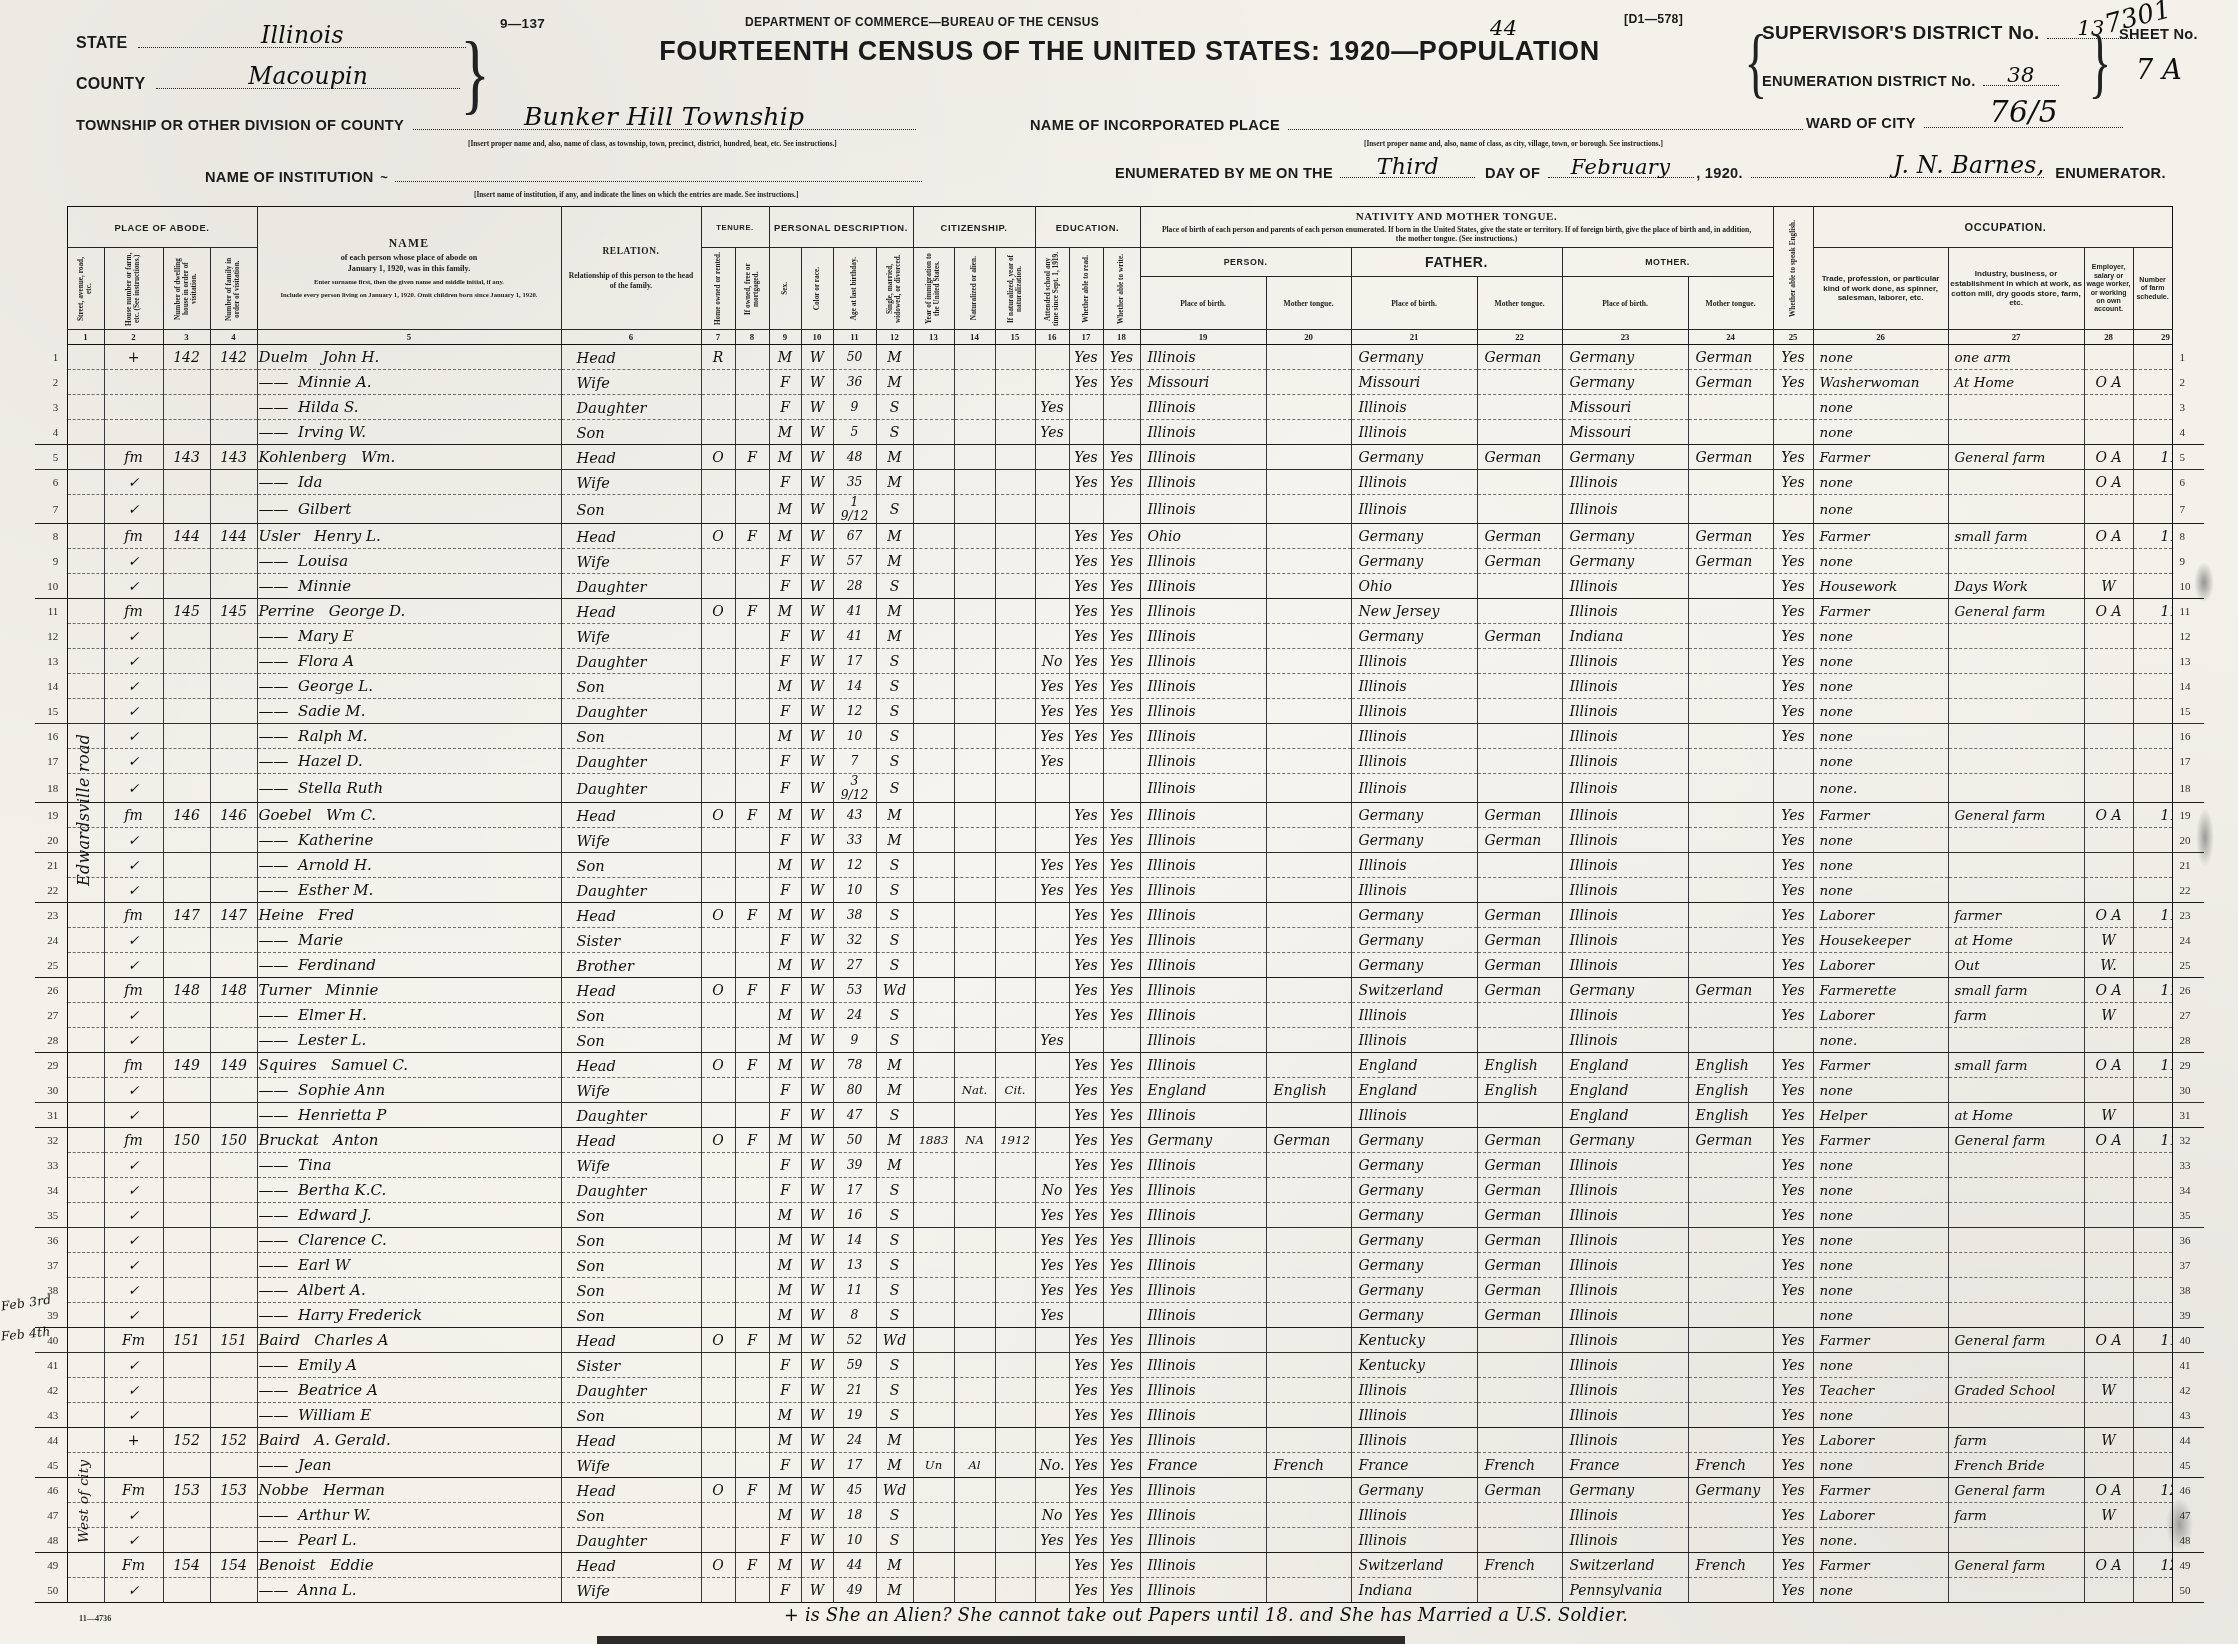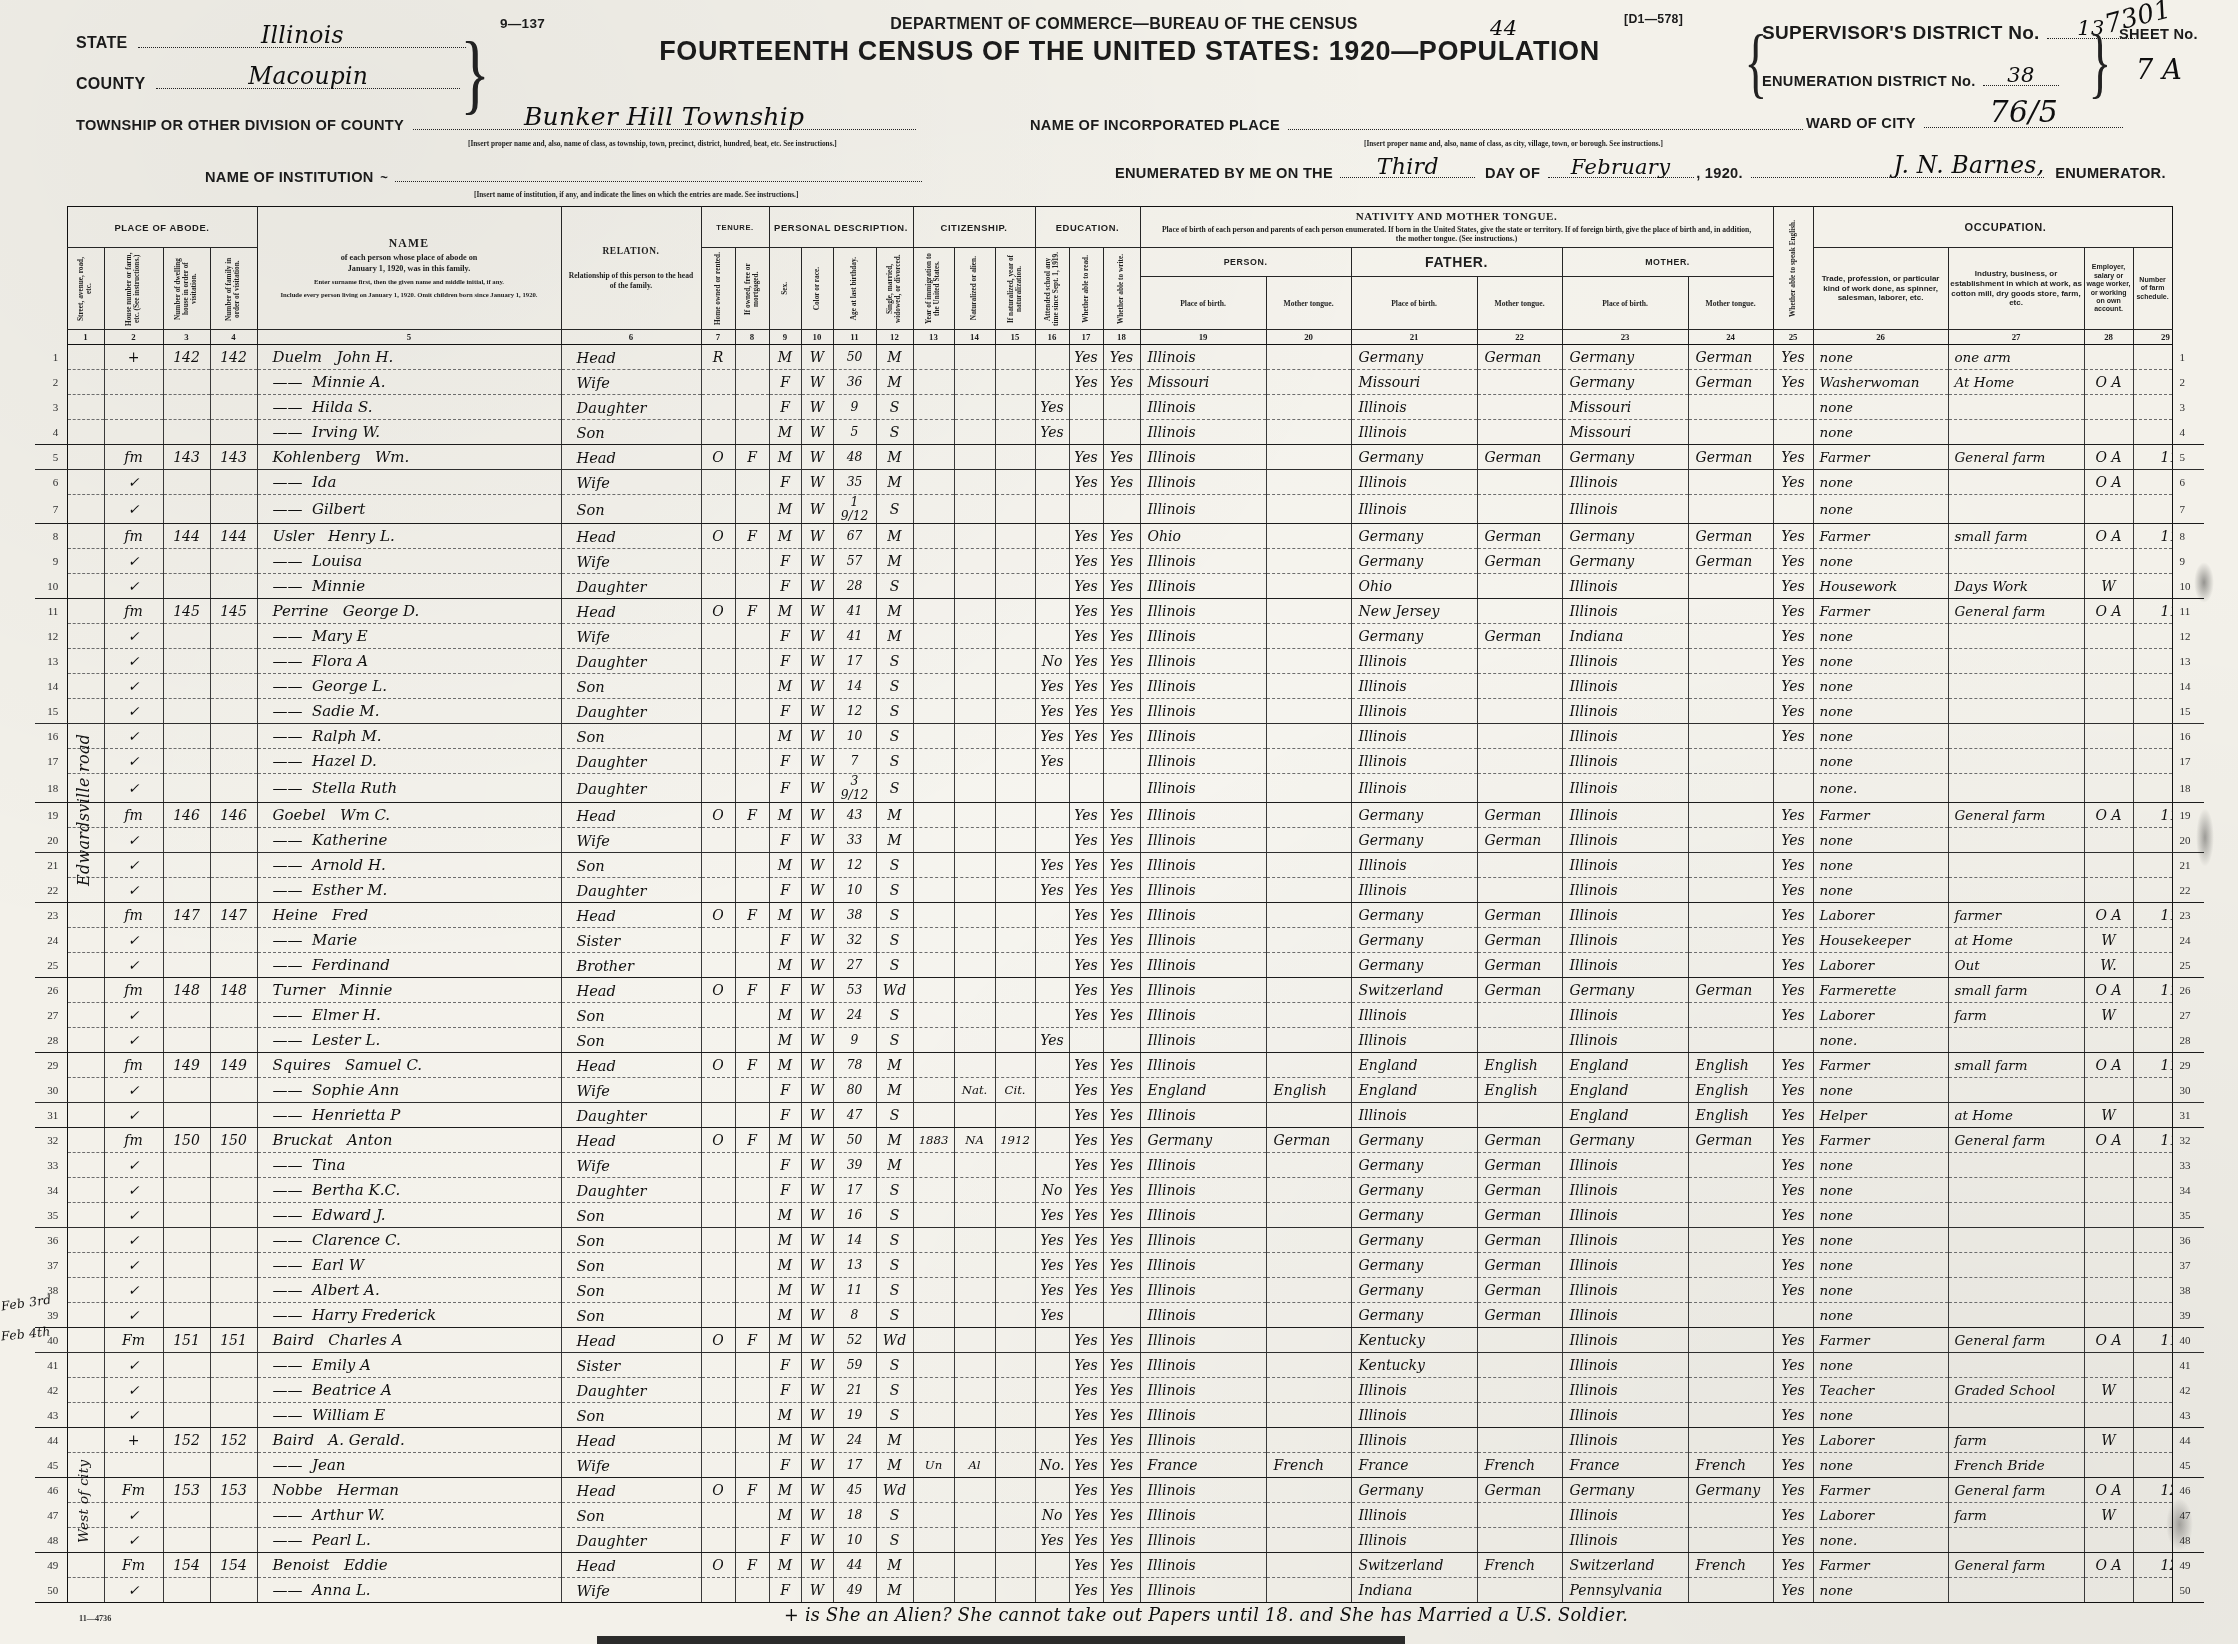--- a/index.html
+++ b/index.html
@@ -56,21 +56,21 @@
   .nh-s{font-size:6.7px;font-weight:700;font-family:"Liberation Serif",serif;margin-top:4.7px;line-height:1.2;padding:0 8.2px;}
   .relhead{vertical-align:top;text-align:center;padding-top:2.3px;}
   .rh-d{font-size:7.6px;font-weight:700;font-family:"Liberation Serif",serif;margin-top:15px;line-height:1.3;padding:0 5.9px;}
   .nathead{vertical-align:top;padding-top:1.8px;}
   .nat-d{font-size:7.6px;font-weight:700;font-family:"Liberation Serif",serif;line-height:1.25;margin-top:2.9px;padding:0 17.6px;text-align:center;}
   .occ{font-size:8px;font-weight:700;font-family:"Liberation Serif",serif;line-height:1.2;vertical-align:middle;padding:1.2px 4.7px;text-align:center;}
   .occ.sm{font-size:7px;padding:1.2px 1.8px;}
   
   .census td{font-size:14px;text-align:center;vertical-align:middle;}
   .census td{font-family:"DejaVu Serif",serif;font-style:italic;color:#0f0f0f;}
-  td.c-name{text-align:left;padding-left:15px;font-size:15px;white-space:pre;}
+  td.c-name{text-align:left;padding-left:1px;font-size:15px;white-space:pre;}
   td.c-relation{text-align:left;padding-left:15px;font-size:14.6px;}
   td.c-pob,td.c-father_pob,td.c-mother_pob,td.c-tongue,td.c-father_tongue,td.c-mother_tongue{text-align:left;padding-left:7px;font-size:14px;}
   td.c-trade,td.c-industry{text-align:left;padding-left:5.9px;font-size:13.5px;}
   td.c-age{font-size:12.3px;}
   td.c-imm_year,td.c-nat,td.c-nat_year{font-size:11.7px;}
   td.gut{font-family:"Liberation Serif",serif;font-style:normal;font-size:11px;color:#2e2e2e;text-align:center;}
   td.gutL{text-align:right;padding-right:8.2px;}
   td.gutR{text-align:left;padding-left:7px;}
   
   .vnote{position:absolute;writing-mode:vertical-rl;transform:rotate(180deg);
@@ -90,21 +90,21 @@
     <span class="blank" style="width:328px;margin-left:8.2px;"><span class="hw" style="font-size:23.4px;">Illinois</span></span>
   </div>
   <div class="abs" style="left:76px;top:75px;">
     <span class="pr" style="font-size:16px;">COUNTY</span>
     <span class="blank" style="width:304px;margin-left:8.2px;"><span class="hw" style="font-size:23.4px;">Macoupin</span></span>
   </div>
   <div class="abs brace" style="left:454px;top:23.4px;font-size:88px;transform:scaleX(.7);">}</div>
 
   <div class="abs pr" style="left:500px;top:16.4px;font-size:13.5px;">9—137</div>
 
-  <div class="abs pr" style="left:773px;top:15px;width:702px;text-align:center;font-size:16px;">DEPARTMENT OF COMMERCE—BUREAU OF THE CENSUS</div>
+  <div class="abs pr" style="left:745px;top:15px;width:702px;font-size:12px;">DEPARTMENT OF COMMERCE—BUREAU OF THE CENSUS</div>
   <div class="abs hw" style="left:1490px;top:16.4px;font-size:21px;">44</div>
   <div class="abs pr" style="left:1624px;top:11.7px;font-size:12.3px;">[D1—578]</div>
 
   <div class="abs pr" style="left:603px;top:36px;width:1053px;text-align:center;font-size:27px;letter-spacing:0.6px;">FOURTEENTH CENSUS OF THE UNITED STATES: 1920—POPULATION</div>
 
   <div class="abs brace" style="left:1737px;top:17.6px;font-size:79px;transform:scaleX(.6);">{</div>
   <div class="abs" style="left:1762px;top:22px;">
     <span class="pr" style="font-size:19px;text-align:right;">SUPERVISOR'S DISTRICT No.</span>
     <span class="blank" style="width:88px;margin-left:4.7px;"><span class="hw" style="font-size:21px;">13</span></span>
   </div>

